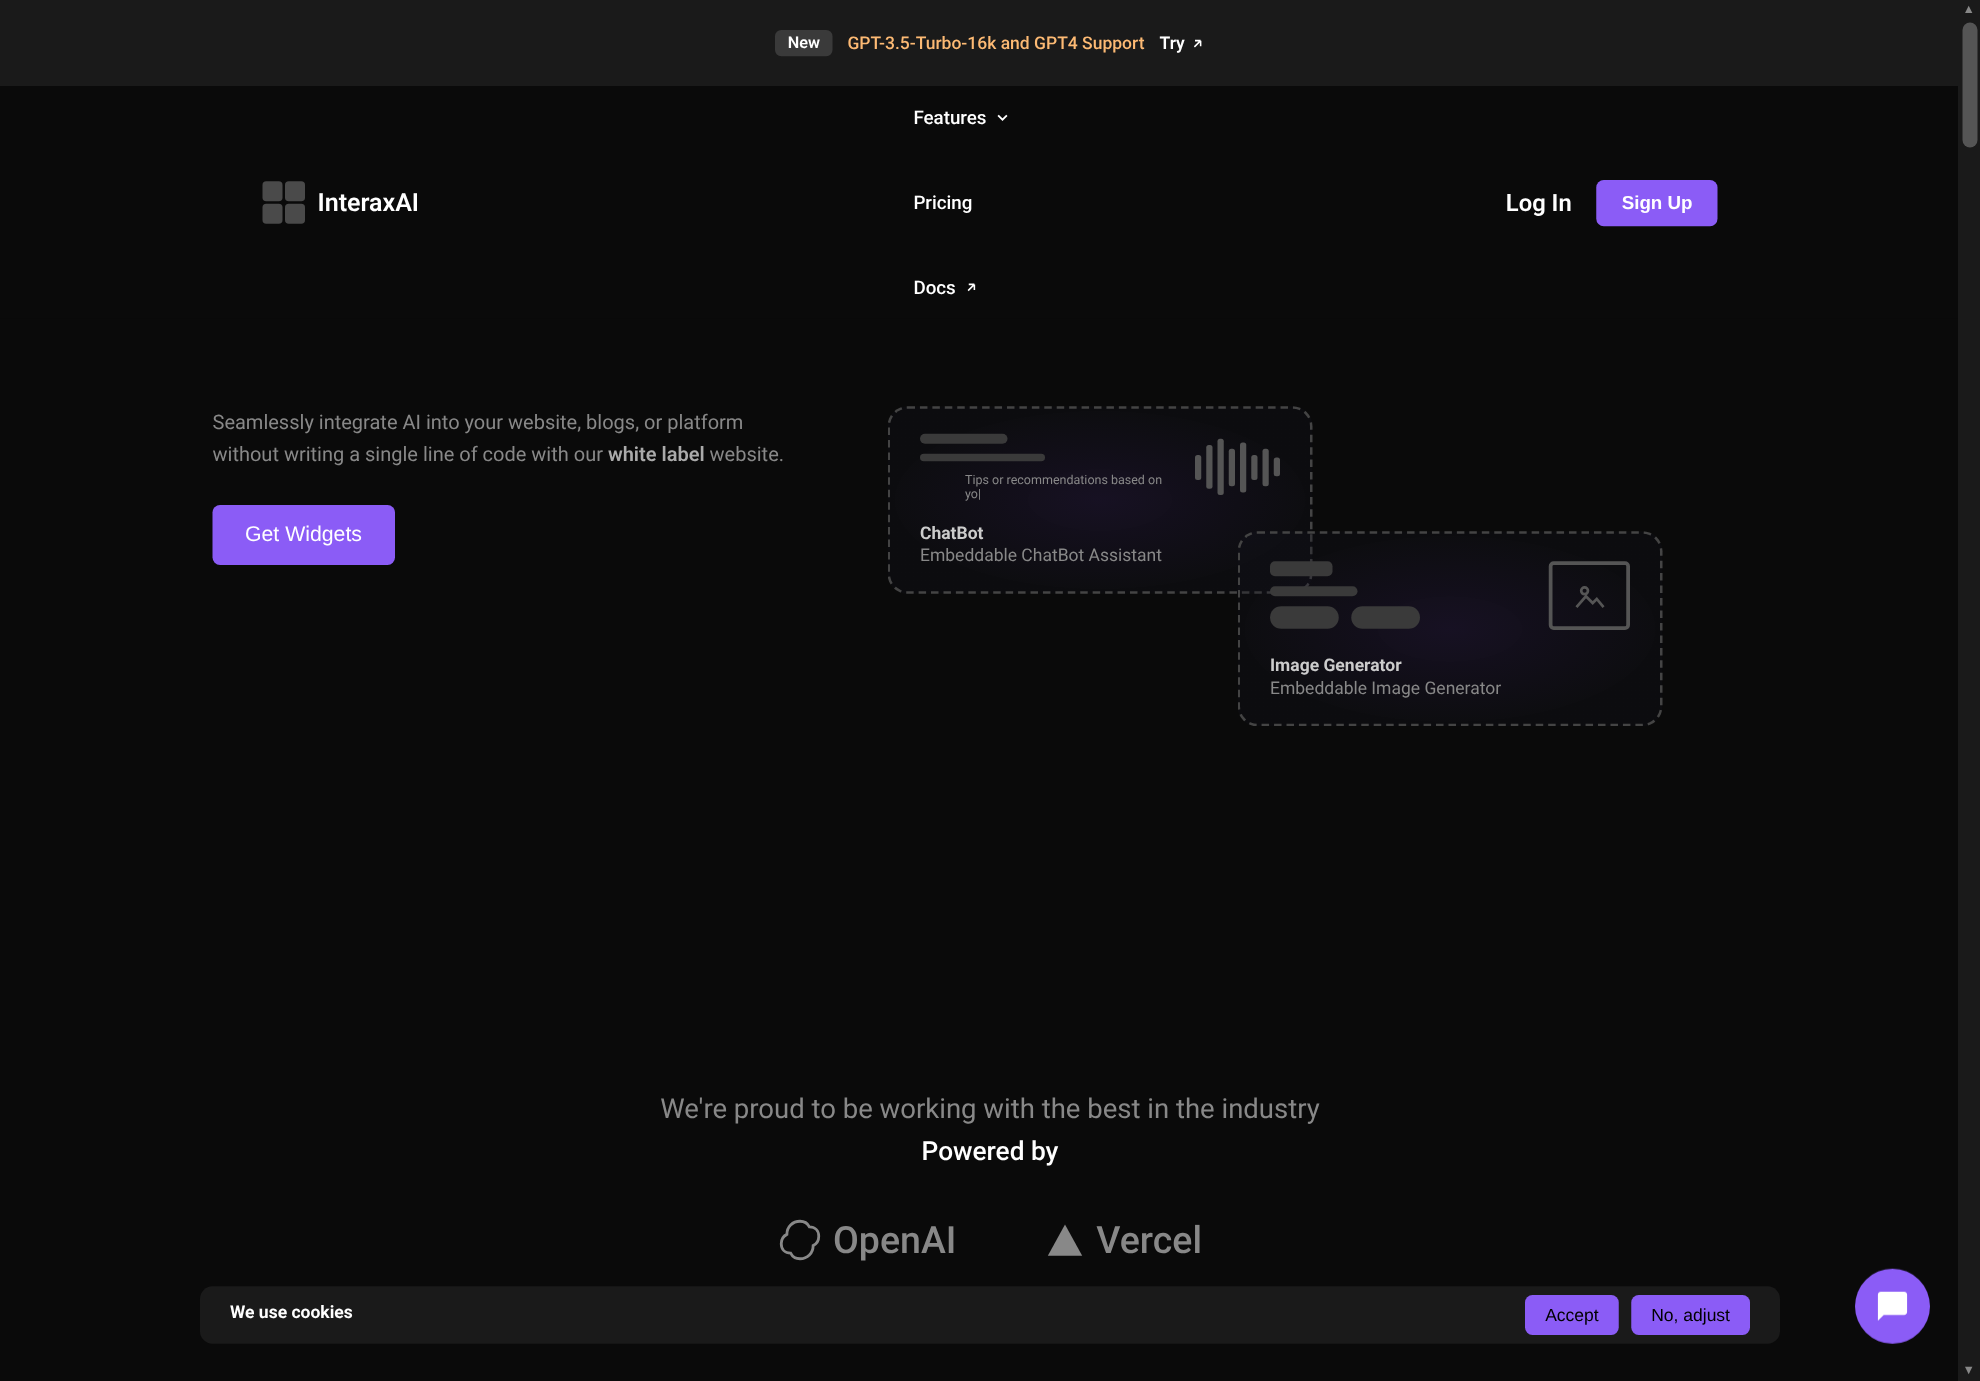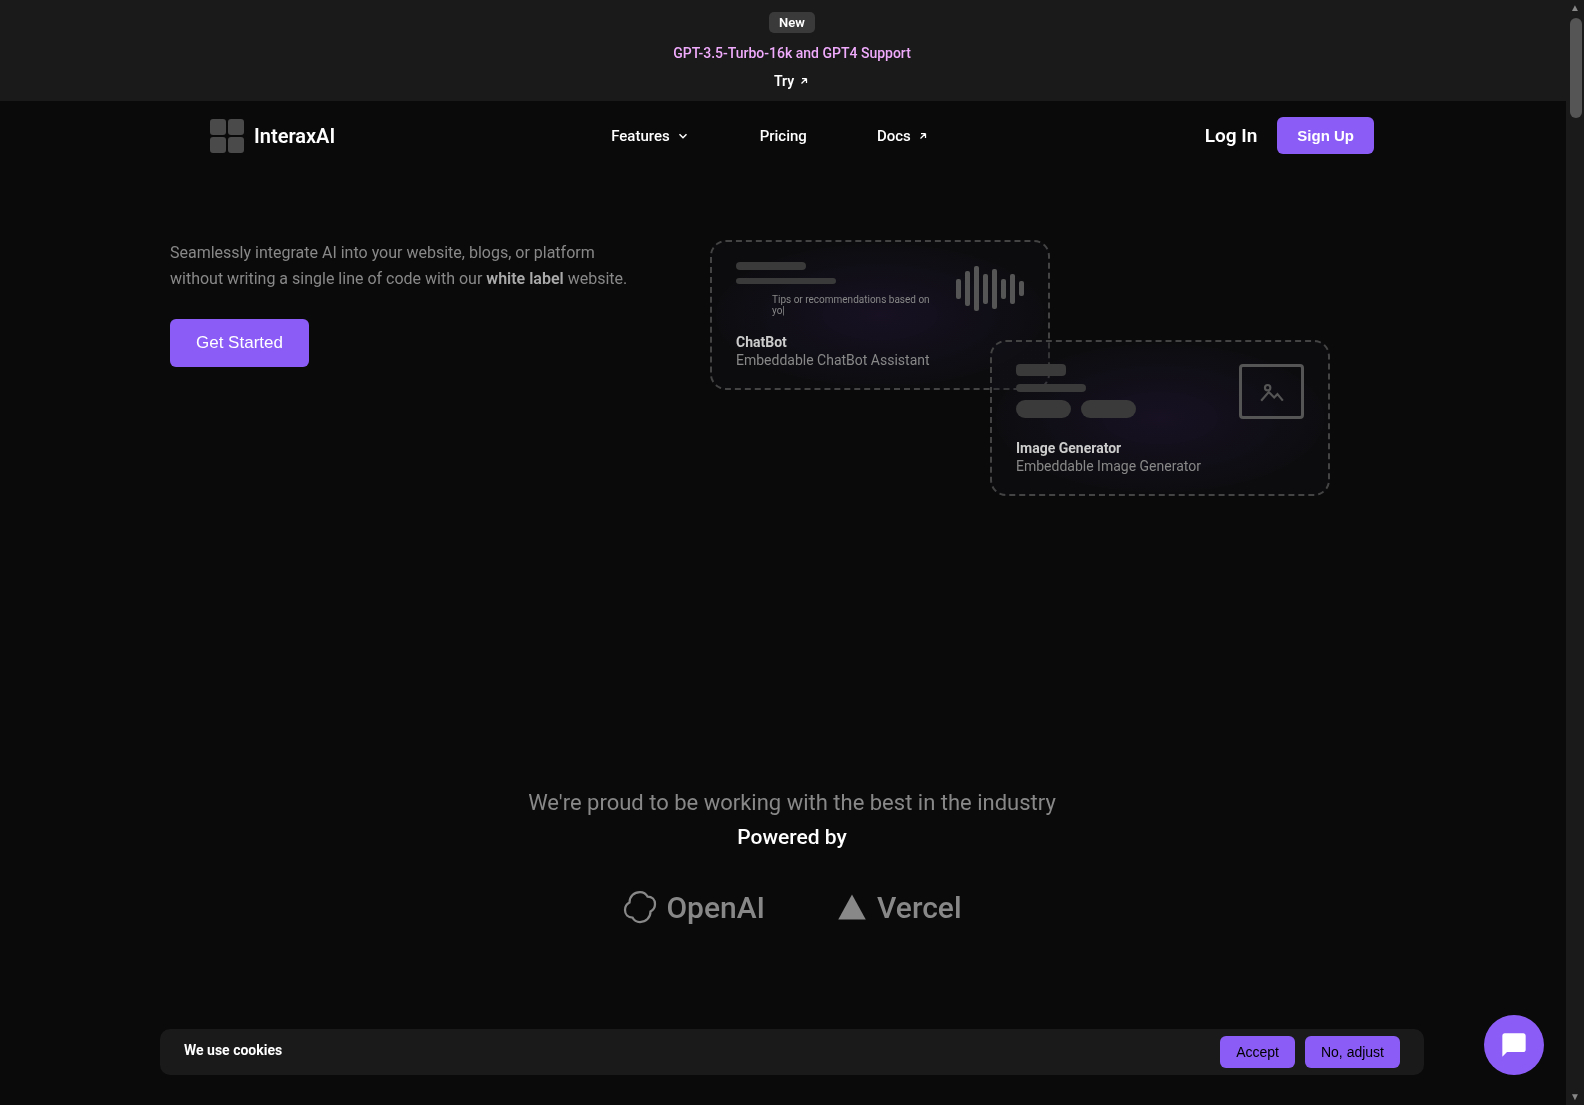--- a/index.html
+++ b/index.html
@@ -13,40 +13,39 @@
       color: #ffffff;
       font-family: -apple-system, BlinkMacSystemFont, "Segoe UI", Roboto, sans-serif;
       overflow-x: hidden;
       width: 1584px;
       height: 1105px;
       position: relative;
     }
 
     .announcement-bar {
       background-color: #1a1a1a;
-      padding: 12px 0;
+      padding: 24px 0;
       text-align: center;
       display: flex;
       align-items: center;
       justify-content: center;
       gap: 12px;
-      flex-direction: column;
     }
 
     .new-badge {
       background-color: #3a3a3a;
       color: #ffffff;
       padding: 3px 10px;
       border-radius: 5px;
       font-size: 13px;
       font-weight: 600;
     }
 
     .announcement-text {
-      color: #f0abfc;
+      color: #fdba74;
       font-size: 14px;
       font-weight: 500;
     }
 
     .try-link {
       color: #ffffff;
       font-weight: 600;
       font-size: 14px;
       display: inline-flex;
       align-items: center;
@@ -81,21 +80,22 @@
 
     .logo-text {
       font-size: 20px;
       font-weight: 600;
       color: #ffffff;
     }
 
     .nav-links {
       display: flex;
       align-items: flex-start;
-      gap: 70px;
+      gap: 50px;
+      flex-direction: column;
     }
 
     .nav-link {
       color: #ffffff;
       font-size: 15px;
       font-weight: 500;
       display: inline-flex;
       align-items: center;
       gap: 6px;
       cursor: pointer;
@@ -443,21 +443,21 @@
     <span class="login-link">Log In</span>
     <button class="signup-btn">Sign Up</button>
   </div>
 </nav>
 
 <section class="hero-section">
   <div class="hero-left">
     <p class="hero-description">
       <span>Seamlessly integrate AI into your website, blogs, or platform without writing a single line of code with our </span><span class="white-label">white label</span><span> website.</span>
     </p>
-    <button class="get-started-btn">Get Started</button>
+    <button class="get-started-btn">Get Widgets</button>
   </div>
 
   <div class="hero-right">
     <div class="widget-card widget-card-1">
       <div class="skeleton-line skeleton-line-1"></div>
       <div class="skeleton-line skeleton-line-2"></div>
       <div class="skeleton-line skeleton-line-3" style="height:auto;background:none;color:#888;font-size:10px;">Tips or recommendations based on yo|</div>
       <div class="waveform">
         <div class="wave-bar" style="height:20px"></div>
         <div class="wave-bar" style="height:35px"></div>

